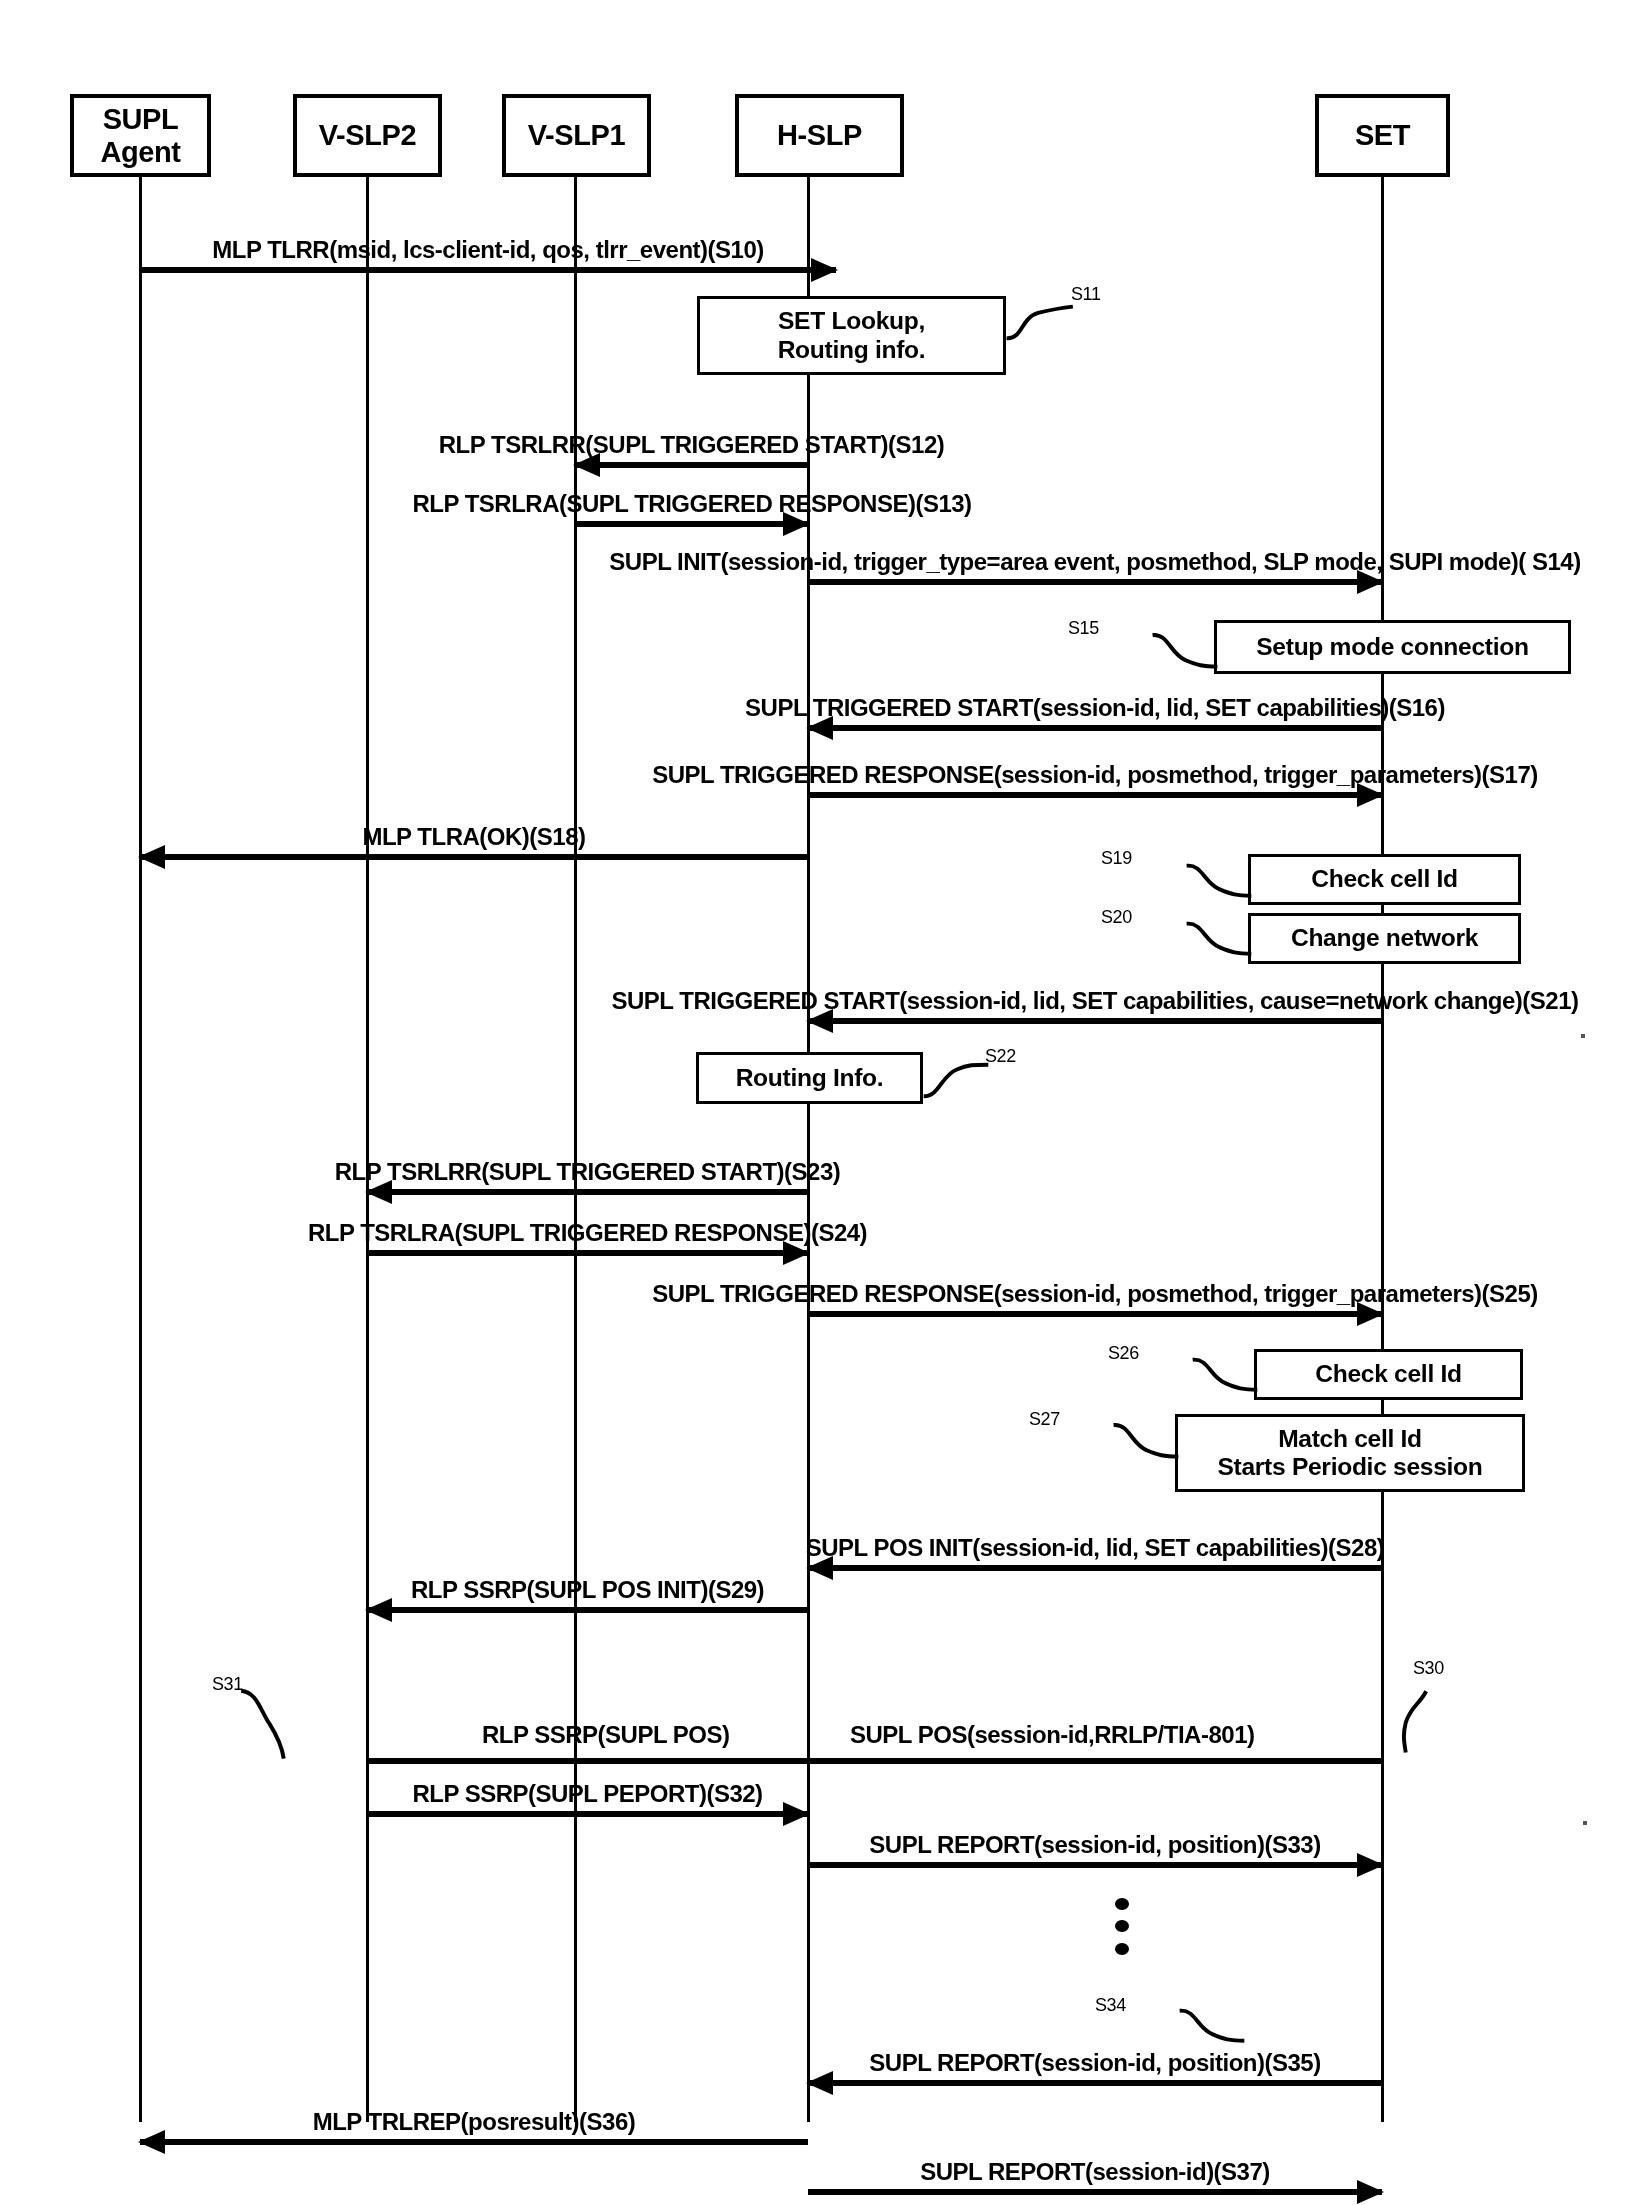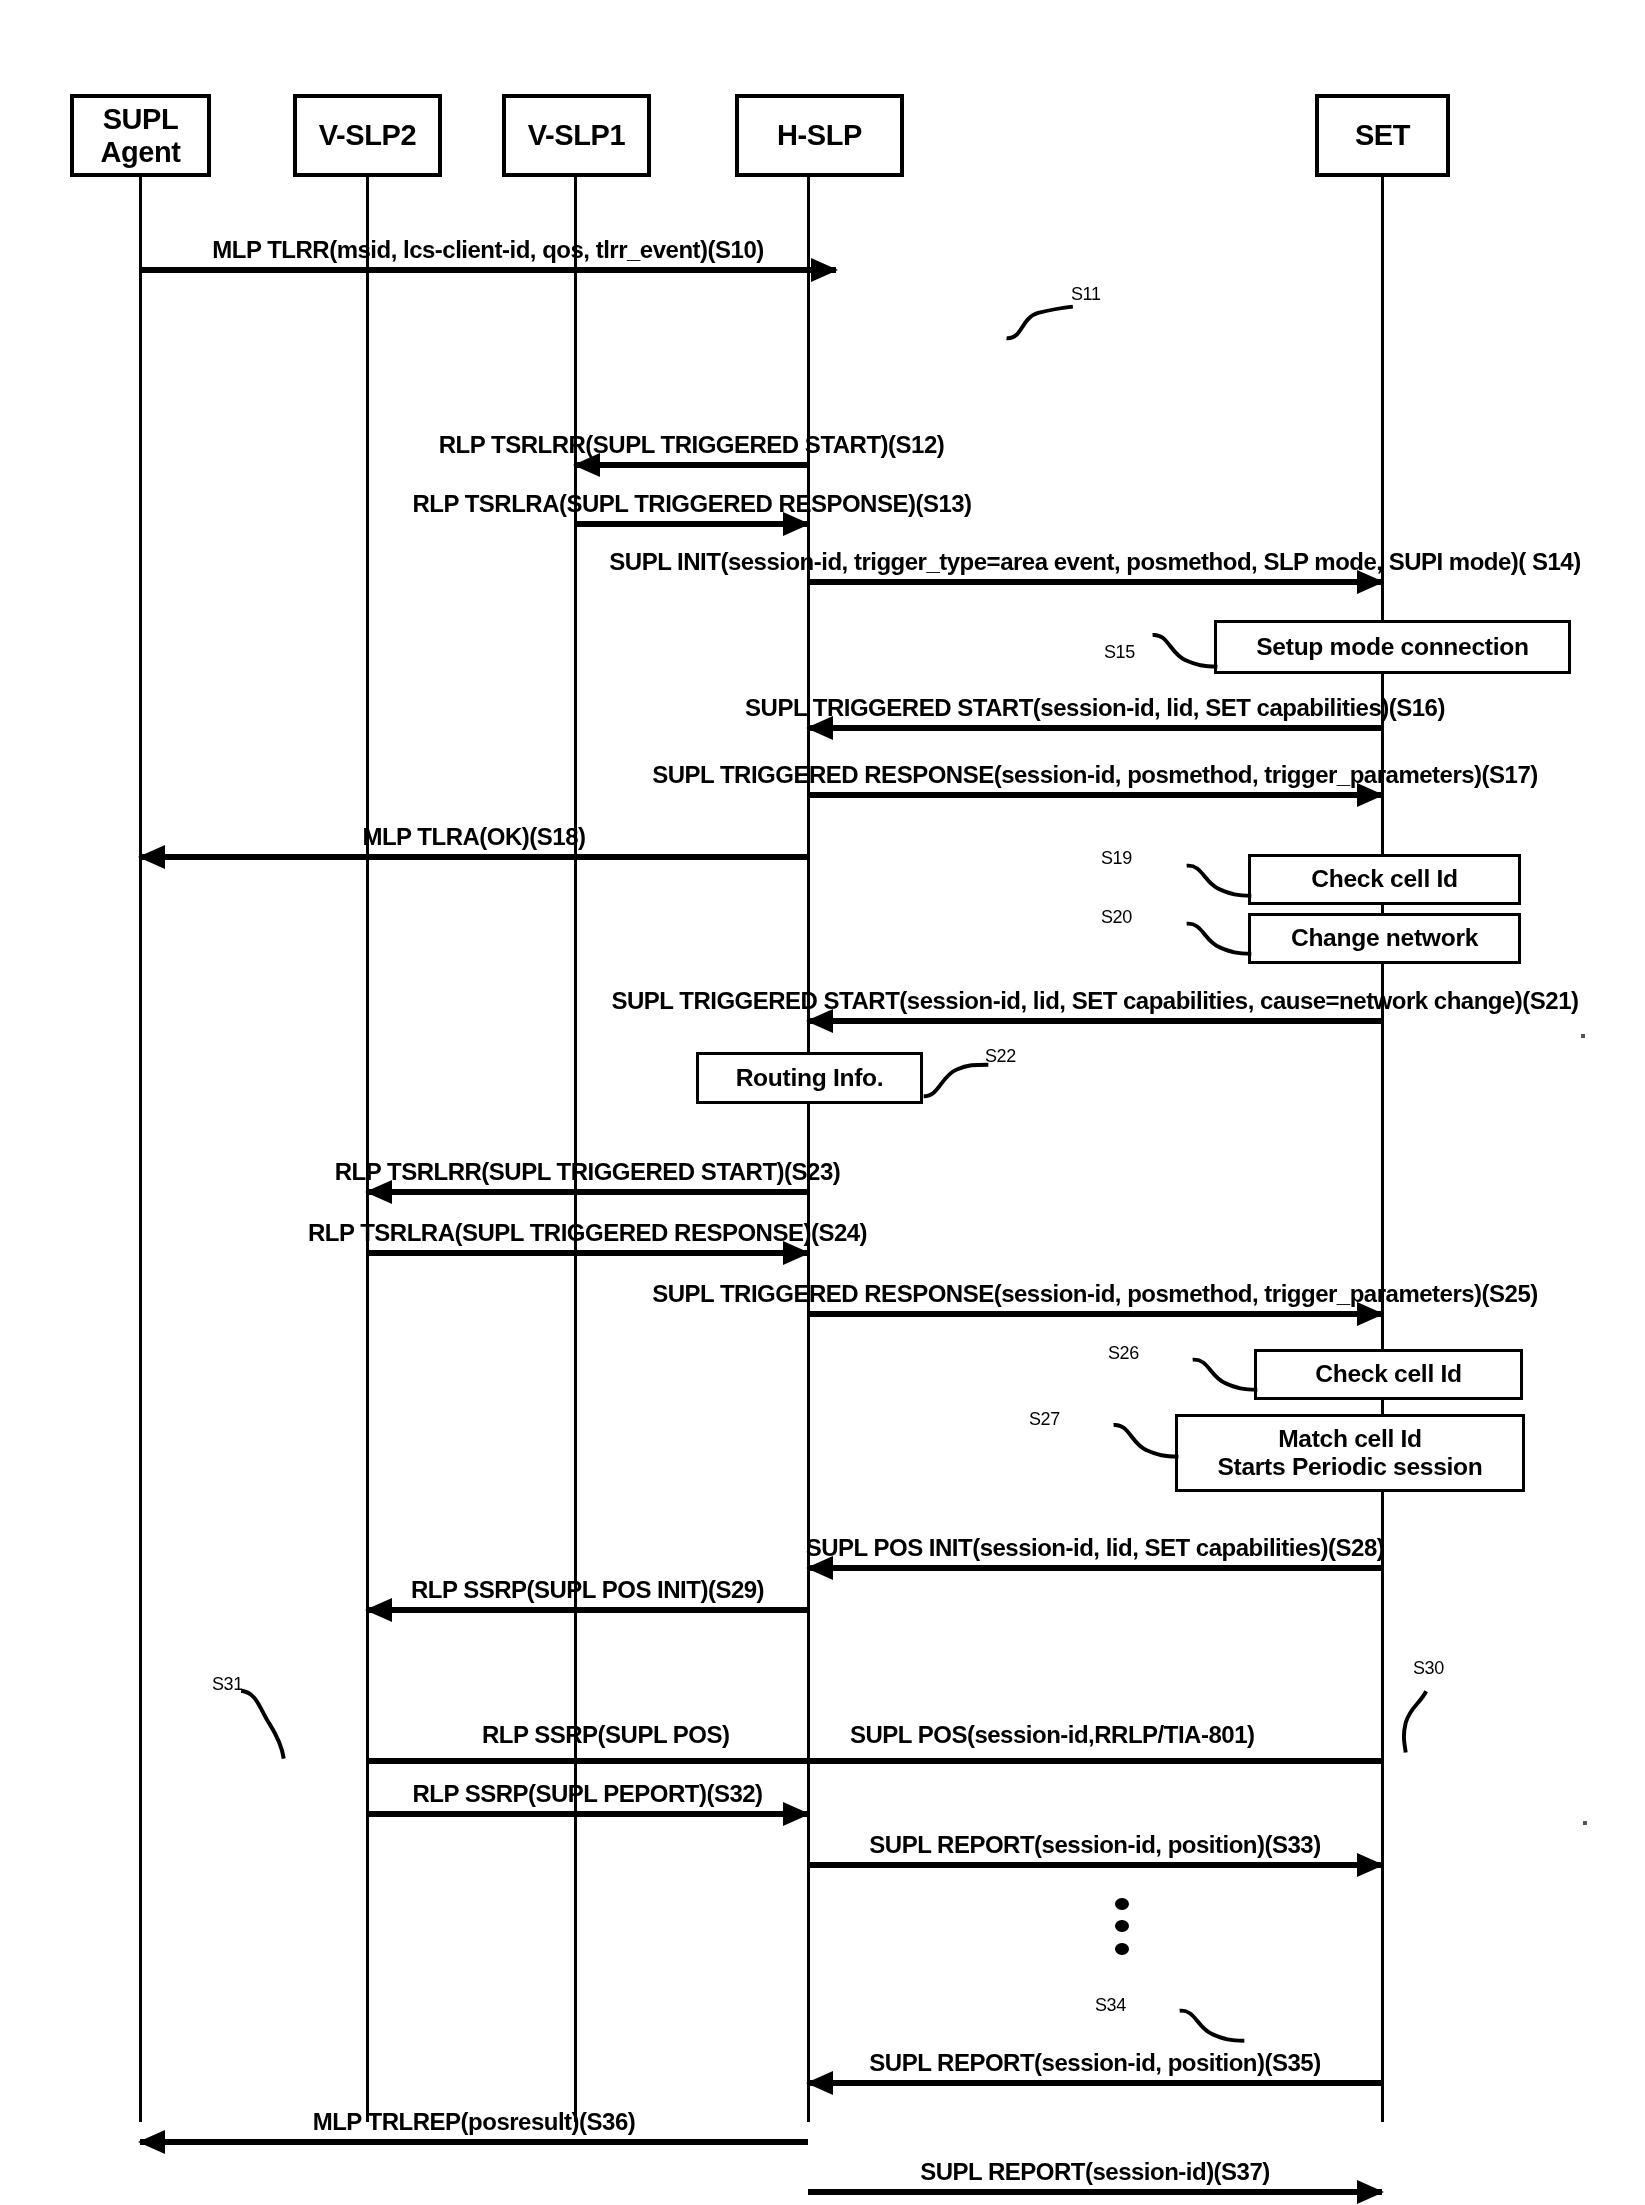--- a/index.html
+++ b/index.html
@@ -166,20 +166,24 @@
   <div class="lifeline" style="left:574px; top:177px; height:1945px;"></div>
   <div class="lifeline" style="left:807px; top:177px; height:1945px;"></div>
   <div class="lifeline" style="left:1381px; top:177px; height:1945px;"></div>
 
   <div class="msg" style="left:140px; top:267px; width:696px;">
     <div class="shaft" style="width:696px;"></div>
     <div class="head right"></div>
     <div class="label c">MLP TLRR(msid, lcs-client-id, qos, tlrr_event)(S10)</div>
   </div>
 
+  <div class="proc" style="left:697px; top:296px; width:309px; height:79px; flex-direction:column;">
+    <span>SET Lookup,</span>
+    <span>Routing info.</span>
+  </div>
   <svg class="leader" style="left:1005px; top:300px;" width="71" height="48" viewBox="0 0 90 60">
     <path d="M2,48 C22,50 20,22 42,16 C58,12 66,10 86,8" fill="none" stroke="#000" stroke-width="5"></path>
   </svg>
   <div class="steptag" style="left:1071px; top:284px;">S11</div>
 
   <div class="msg" style="left:575px; top:462px; width:233px;">
     <div class="shaft" style="width:233px;"></div>
     <div class="head left"></div>
     <div class="label c">RLP TSRLRR(SUPL TRIGGERED START)(S12)</div>
   </div>
@@ -195,21 +199,21 @@
     <div class="head right"></div>
     <div class="label c">SUPL INIT(session-id, trigger_type=area event, posmethod, SLP mode, SUPI mode)( S14)</div>
   </div>
 
   <div class="proc" style="left:1214px; top:620px; width:357px; height:54px;">
     <span>Setup mode connection</span>
   </div>
   <svg class="leader" style="left:1151px; top:630px;" width="68" height="44" viewBox="0 0 86 55">
     <path d="M2,6 C22,4 24,30 44,38 C58,44 66,46 84,46" fill="none" stroke="#000" stroke-width="5"></path>
   </svg>
-  <div class="steptag" style="left:1068px; top:642px;margin-left:36px;">S15</div>
+  <div class="steptag" style="left:1068px; top:618px;">S15</div>
 
   <div class="msg" style="left:808px; top:725px; width:574px;">
     <div class="shaft" style="width:574px;"></div>
     <div class="head left"></div>
     <div class="label c">SUPL TRIGGERED START(session-id, lid, SET capabilities)(S16)</div>
   </div>
 
   <div class="msg" style="left:808px; top:792px; width:574px;">
     <div class="shaft" style="width:574px;"></div>
     <div class="head right"></div>

